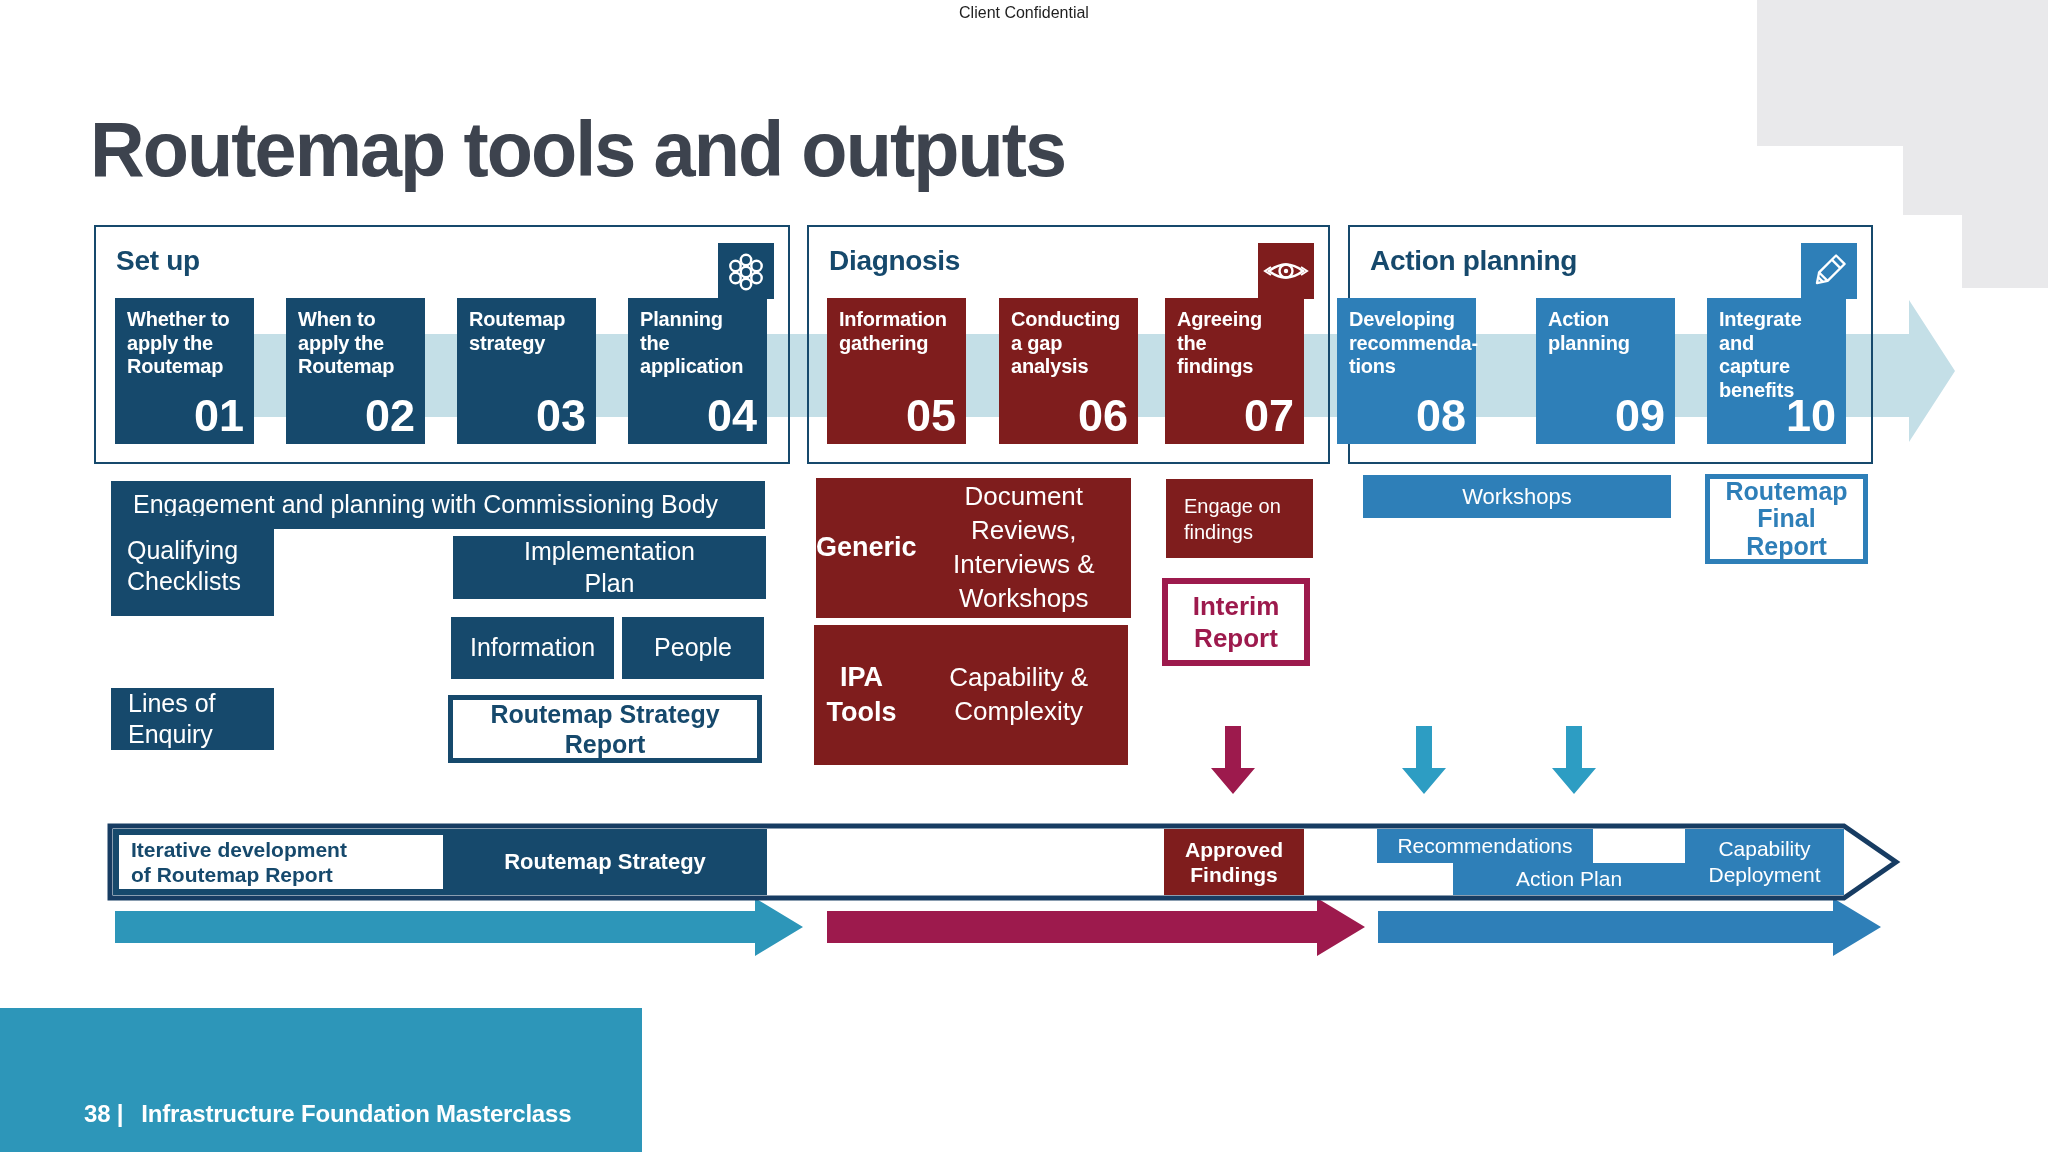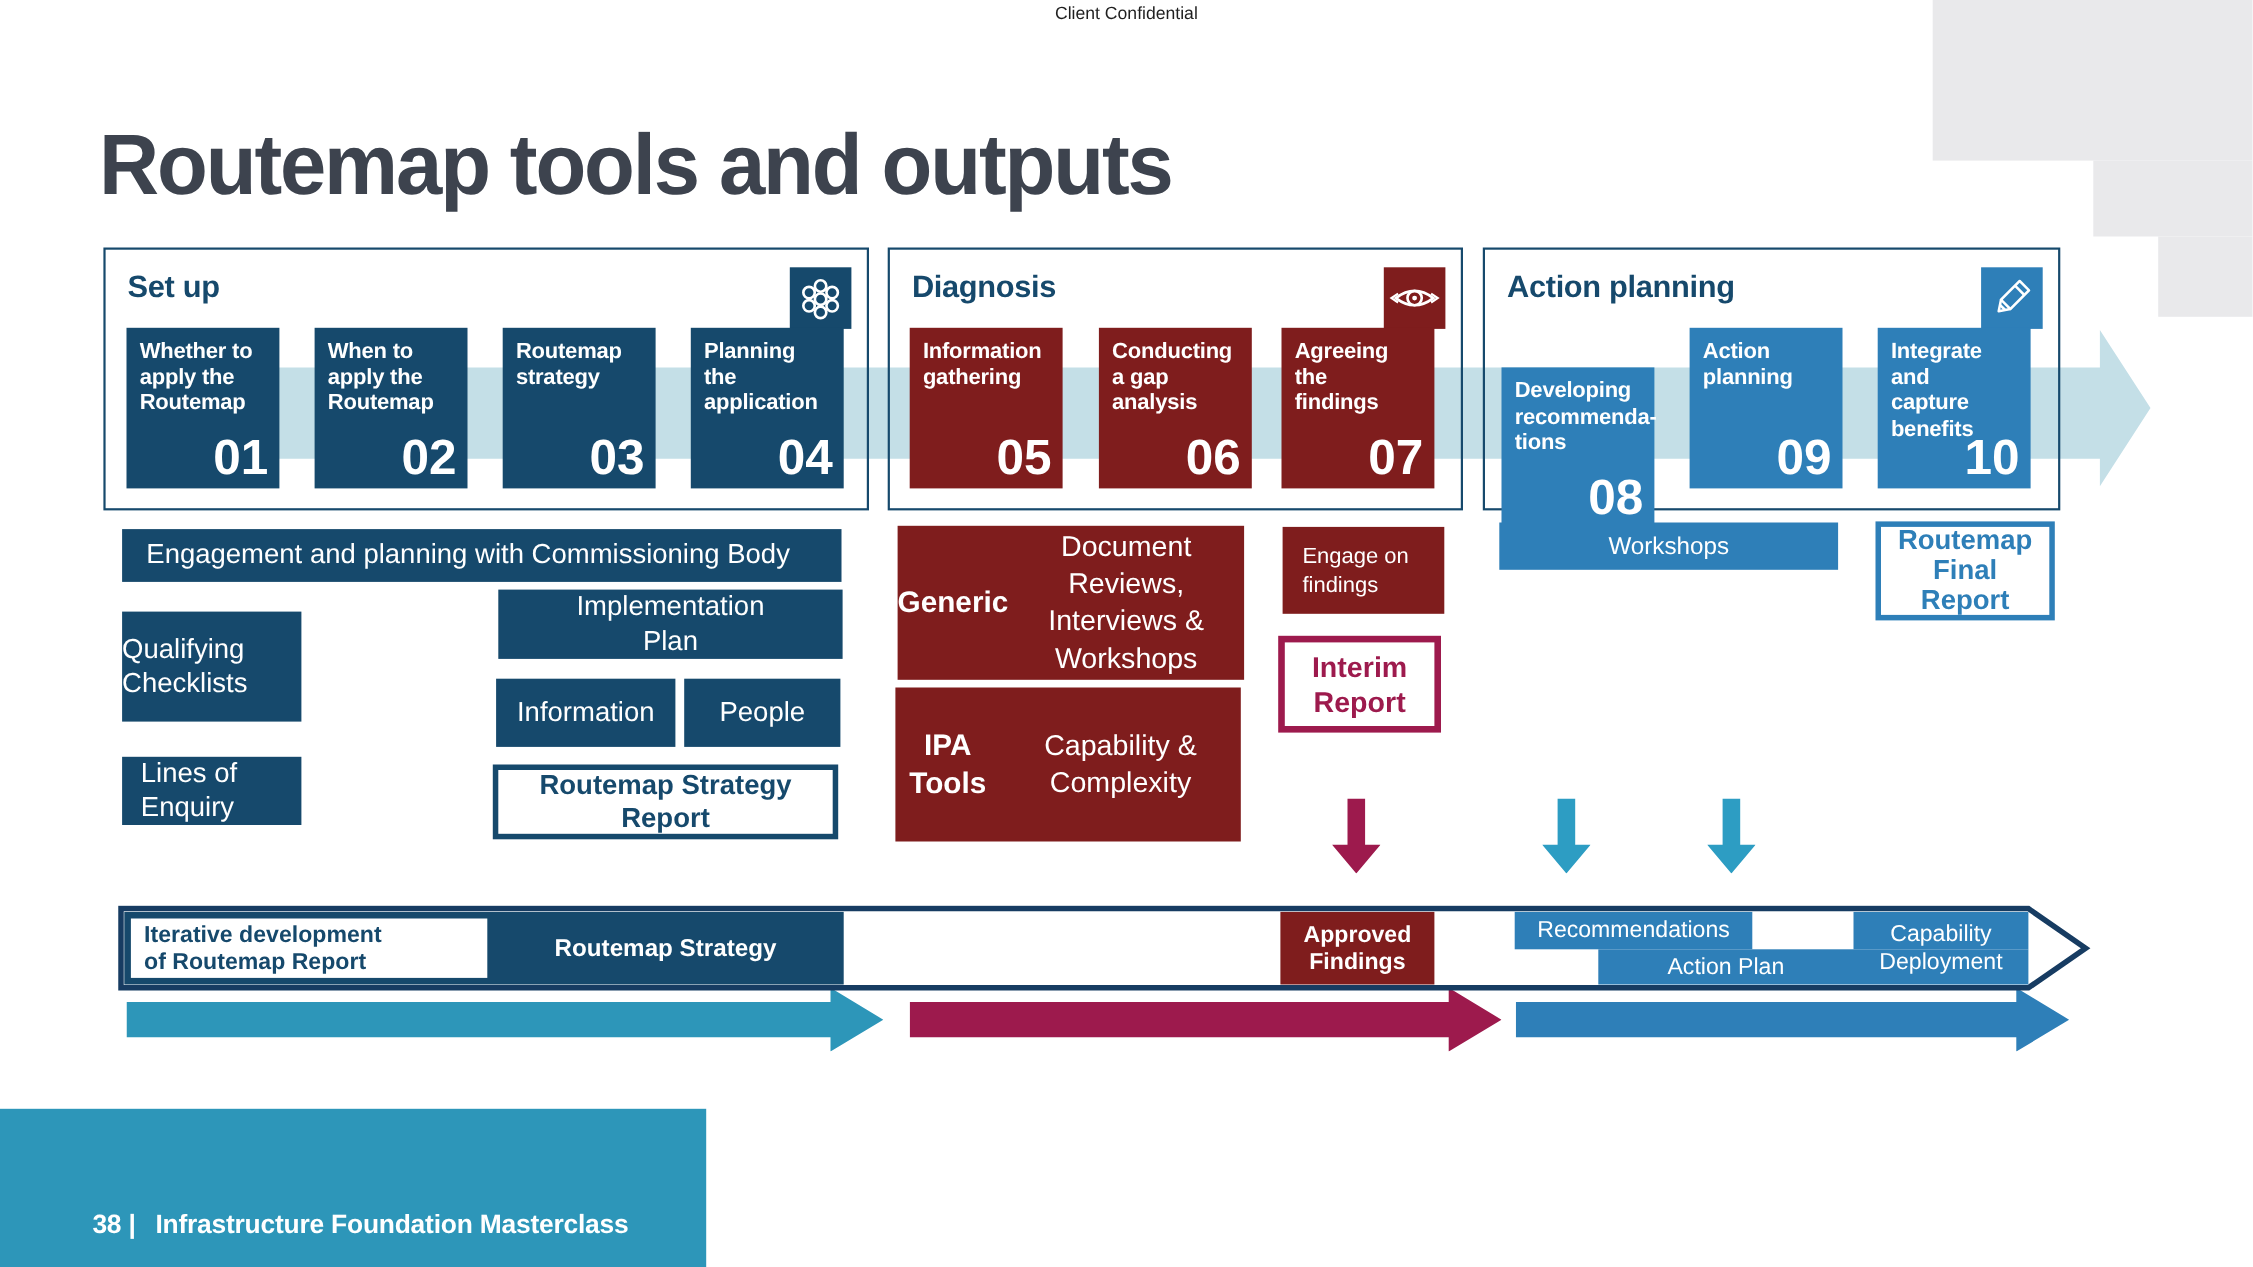--- a/index.html
+++ b/index.html
@@ -126,35 +126,35 @@
     <div class="num">05</div>
     </div>
   <div class="abs step crimson" style="left:999px;">
     <div class="lbl">Conducting a gap analysis</div>
     <div class="num">06</div>
     </div>
   <div class="abs step crimson" style="left:1165px;">
     <div class="lbl">Agreeing the findings</div>
     <div class="num">07</div>
     </div>
-  <div class="abs step blue" style="left:1365px;margin-top:36px;">
+  <div class="abs step blue" style="left:1337px;">
     <div class="lbl">Developing recommenda-tions</div>
     <div class="num">08</div>
     </div>
   <div class="abs step blue" style="left:1536px;">
     <div class="lbl">Action planning</div>
     <div class="num">09</div>
     </div>
   <div class="abs step blue" style="left:1707px;">
     <div class="lbl">Integrate and capture benefits</div>
     <div class="num">10</div>
     </div>
 
   <div class="abs tool left navy f25" style="left:111px;top:481px;width:654px;height:48px;padding-left:22px;">Engagement and planning with Commissioning Body</div>
-  <div class="abs tool left navy f25 pre" style="left:111px;top:556px;width:163px;height:100px;padding-left:0;">Qualifying
+  <div class="abs tool left navy f25 pre" style="left:111px;top:516px;width:163px;height:100px;padding-left:16px;">Qualifying
 Checklists</div>
   <div class="abs tool left navy f25 pre" style="left:111px;top:688px;width:163px;height:62px;padding-left:17px;">Lines of
 Enquiry</div>
   <div class="abs tool center navy f25 pre" style="left:453px;top:536px;width:313px;height:63px;">Implementation
 Plan</div>
   <div class="abs tool center navy f25" style="left:451px;top:617px;width:163px;height:62px;">Information</div>
   <div class="abs tool center navy f25" style="left:622px;top:617px;width:142px;height:62px;">People</div>
   <div class="abs report-box pre" style="left:448px;top:695px;width:314px;height:68px;border:5px solid #16496c;color:#16496c;font-size:25px;line-height:1.2;">Routemap Strategy
 Report</div>
 

